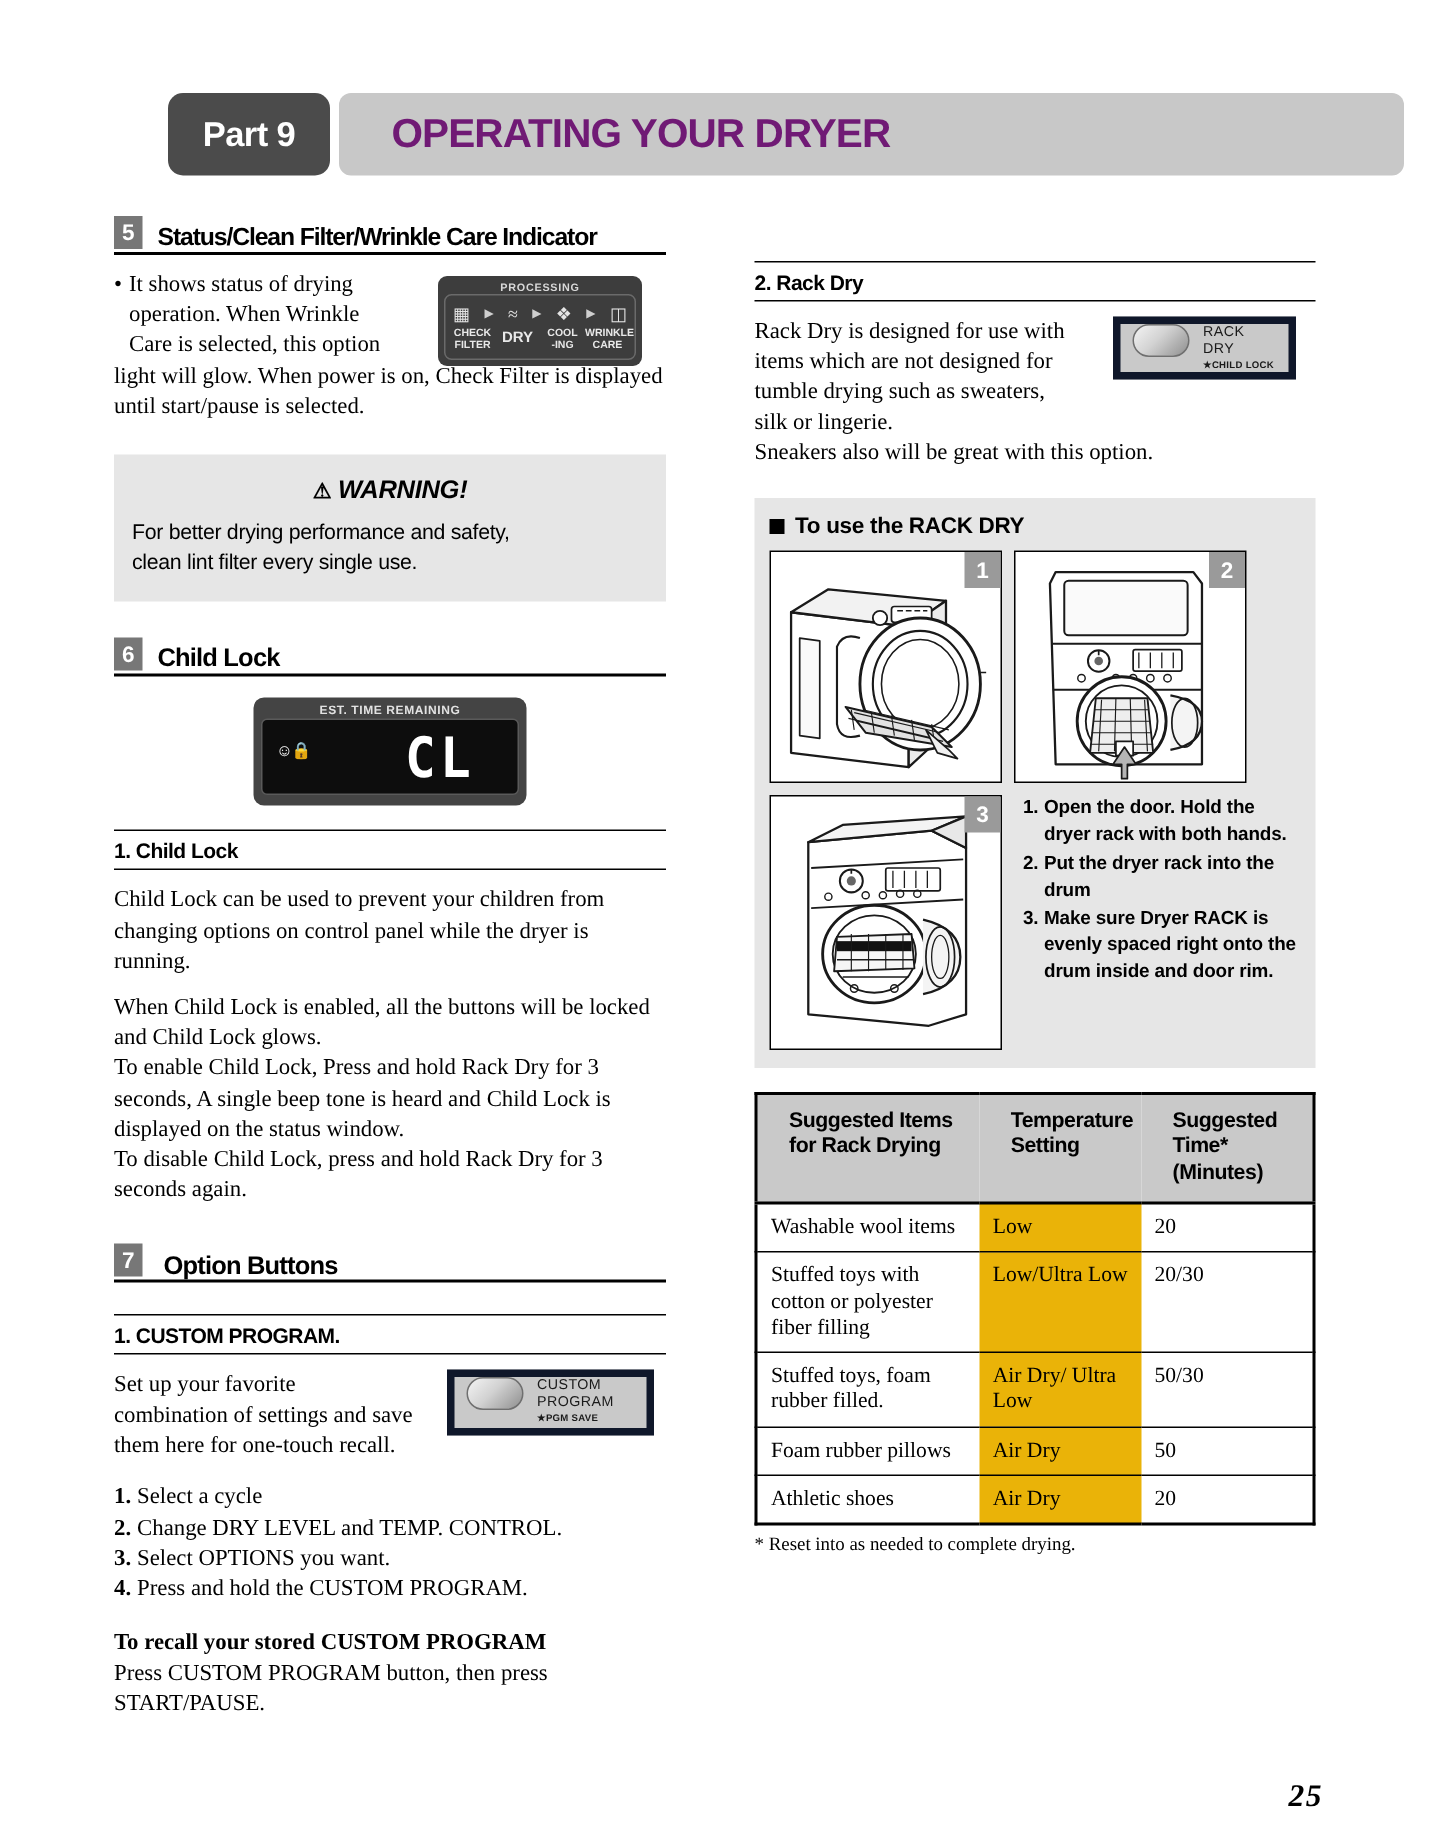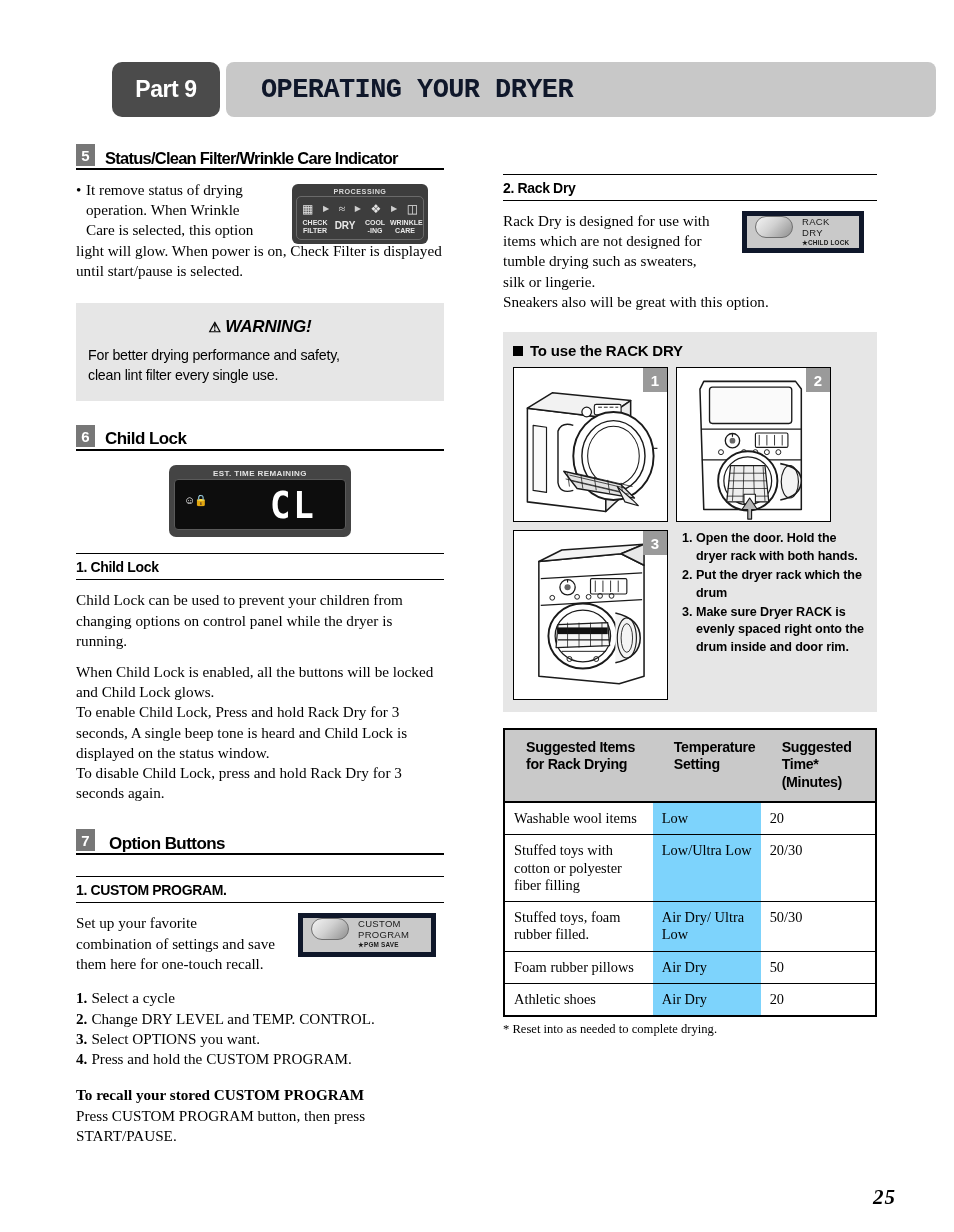--- a/index.html
+++ b/index.html
@@ -32,25 +32,25 @@
   }
   .header-bar {
     flex: 1;
     background: #c8c8c8;
     border-radius: 8px;
     margin-left: 6px;
     display: flex; align-items: center;
     padding-left: 35px;
   }
   .header-title {
-    font-family: Liberation Mono, monospace;
+    font-family: Liberation Sans, sans-serif;
     font-weight: bold;
     font-size: 27px;
     letter-spacing: -0.6px;
-    color: #0f172a;
+    color: #701a75;
   }
 
   
   .col-left  { position: absolute; left: 76px;  top: 144px; width: 368px; }
   .col-right { position: absolute; left: 503px; top: 174px; width: 374px; }
 
   
   .sec-head {
     display: flex; align-items: flex-end;
     border-bottom: 2.5px solid #000;
@@ -347,32 +347,32 @@
   }
   table.rack-tbl td {
     font-family: "Liberation Serif", serif;
     font-size: 14.4px;
     line-height: 1.2;
     vertical-align: top;
     padding: 7px 6px 7px 9px;
     border-bottom: 1.4px solid #000;
   }
   table.rack-tbl tr:last-child td { border-bottom: none; }
-  table.rack-tbl td.c2 { background: #7dd3fc; }
+  table.rack-tbl td.c2 { background: #eab308; }
   .col1 { width: 40%; }
   .col2 { width: 29%; }
   .col3 { width: 31%; }
 
   .tbl-foot {
     font-family: "Liberation Serif", serif;
     font-size: 12.6px;
     margin-top: 5px;
   }
   .page-num {
-    position: absolute; right: 58px; bottom: 22px;
+    position: absolute; right: 72px; bottom: 22px;
     font-family: "Liberation Serif", serif;
     font-weight: bold;
     font-style: italic;
     font-size: 21px;
     letter-spacing: 1px;
   }
 </style>
 </head>
 <body>
 
@@ -387,21 +387,21 @@
 
   <div class="col-left">
 
     <div class="sec-head">
       <div class="sec-num">5</div>
       <div class="sec-title wide">Status/Clean Filter/Wrinkle Care Indicator</div>
     </div>
 
     <div class="body-txt bullet-block">
       <div class="bullet-lead">
-        <span>It remove status of drying</span><br>
+        <span>It shows status of drying</span><br>
         <span>operation. When Wrinkle</span><br>
         <span>Care is selected, this option</span>
       </div>
       <div>light will glow. When power is on, Check Filter is displayed until start/pause is selected.</div>
     </div>
 
     <div class="warn-box">
       <div class="warn-title">
         <span class="warn-tri">⚠</span>
         <span>WARNING!</span>
@@ -635,21 +635,21 @@
           </svg>
         </div>
 
         <div class="rd-steps">
           <div class="rds">
             <span class="n">1.</span>
             <span class="t">Open the door. Hold the dryer rack with both hands.</span>
           </div>
           <div class="rds">
             <span class="n">2.</span>
-            <span class="t">Put the dryer rack which the drum</span>
+            <span class="t">Put the dryer rack into the drum</span>
           </div>
           <div class="rds">
             <span class="n">3.</span>
             <span class="t">Make sure Dryer RACK is evenly spaced right onto the drum inside and door rim.</span>
           </div>
         </div>
       </div>
 
     </div>
 

